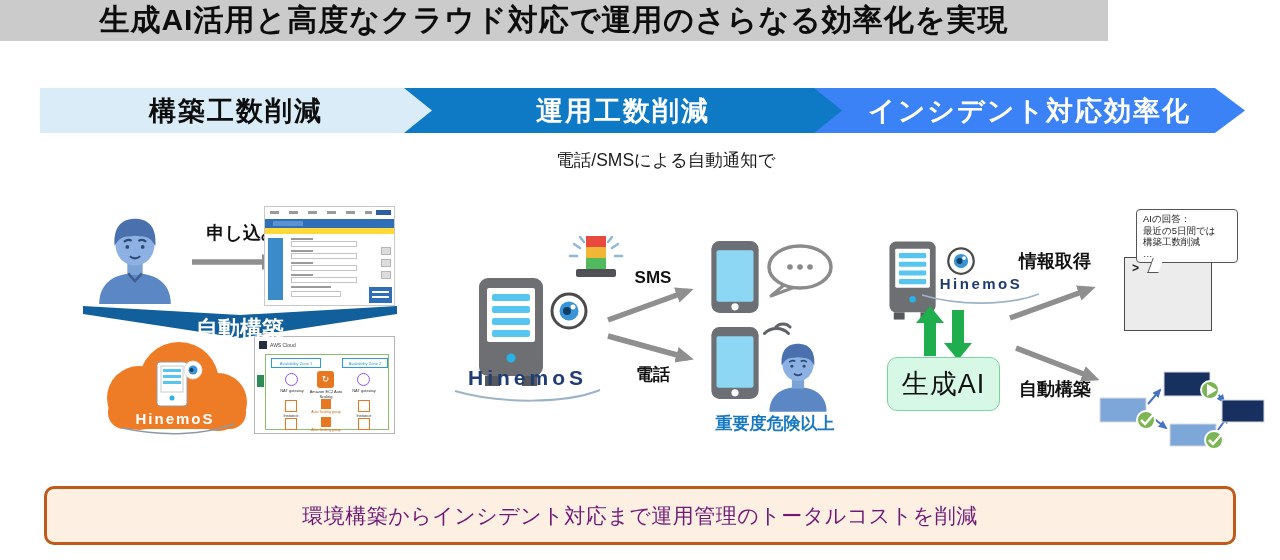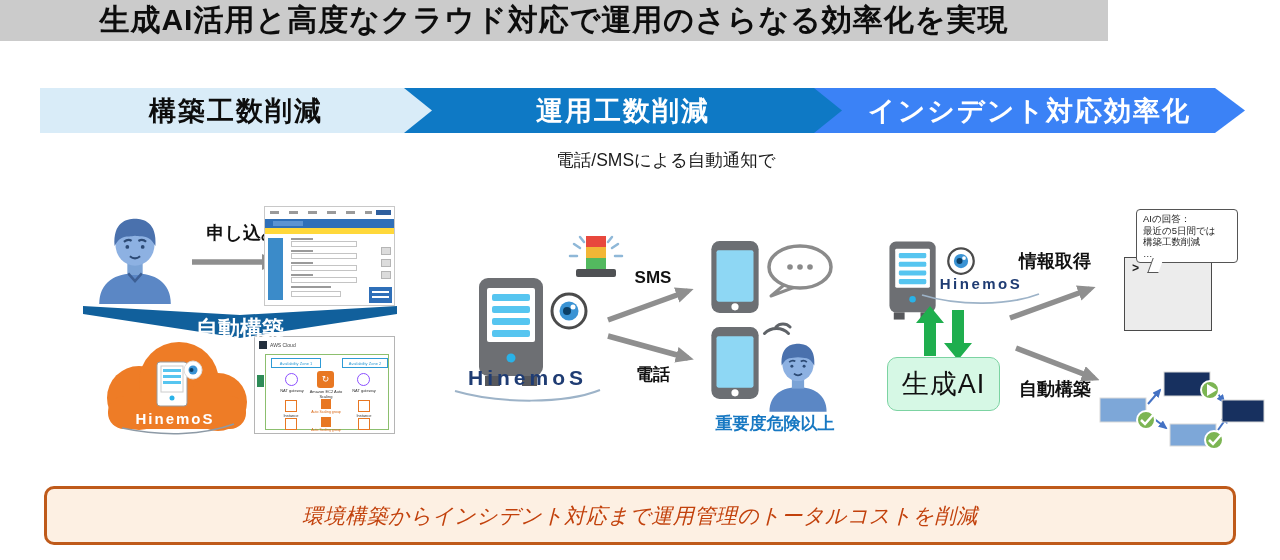--- a/index.html
+++ b/index.html
@@ -92,21 +92,21 @@
   #terminal span { position:absolute; left:7px; top:4px; font-family:"Liberation Mono","DejaVu Sans Mono",monospace;
       font-size:12px; font-weight:bold; color:#222; }
   #ai-bubble { left:1136px; top:209px; width:102px; background:#fff; border:1.5px solid #555; border-radius:4px;
       padding:3px 6px; font-size:9.5px; line-height:11.5px; color:#222; z-index:6; }
   #ai-bubble-tail { left:1150px; top:258px; width:11px; height:15px; background:#fff;
       border-left:1.5px solid #555; border-bottom:1.5px solid #555; transform:skewX(-20deg); z-index:7; }
 
   
   #footer { left:44px; top:486px; width:1192px; height:59px; background:#fdf0e3;
       border:3px solid #bf5a1a; border-radius:10px; display:flex; align-items:center; justify-content:center; }
-  #footer span { font-size:21px; color:#c2410c; letter-spacing:0.5px;font-style:italic; }
+  #footer span { font-size:21px; color:#701a75; letter-spacing:0.5px; }
 
   svg { display:block; }
 </style>
 </head>
 <body>
 
 <svg width="0" height="0">
   <defs>
     <marker id="ah-gray" markerUnits="userSpaceOnUse" markerWidth="18" markerHeight="16" refX="12" refY="8" orient="auto">
       <path d="M0,0 L18,8 L0,16 Z" fill="#8f8f8f"></path>

